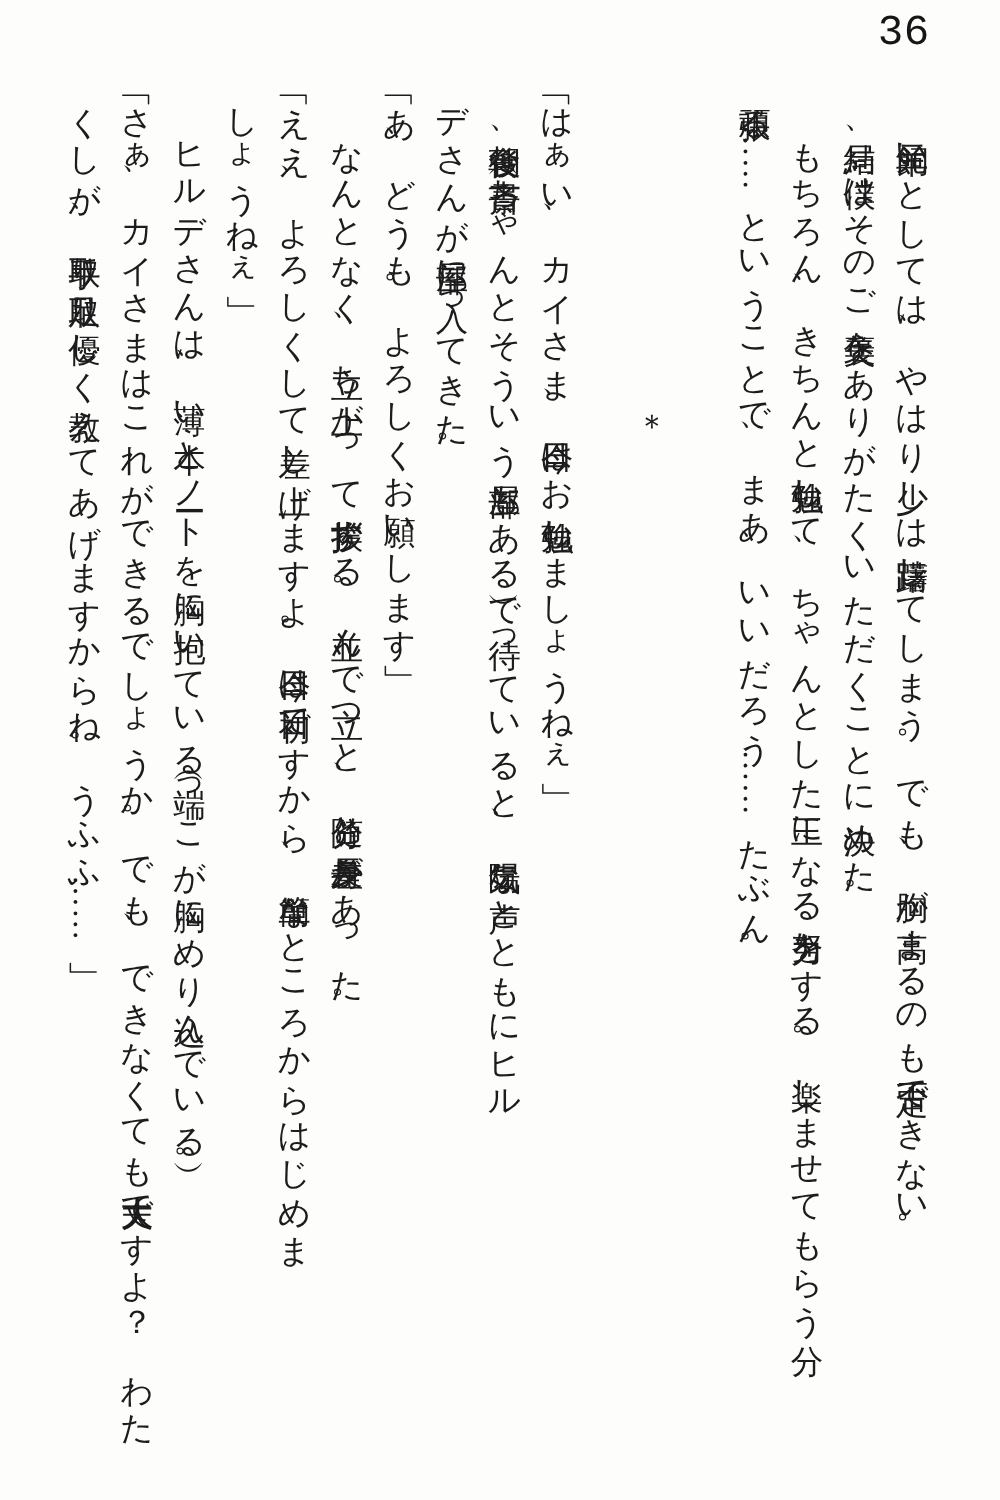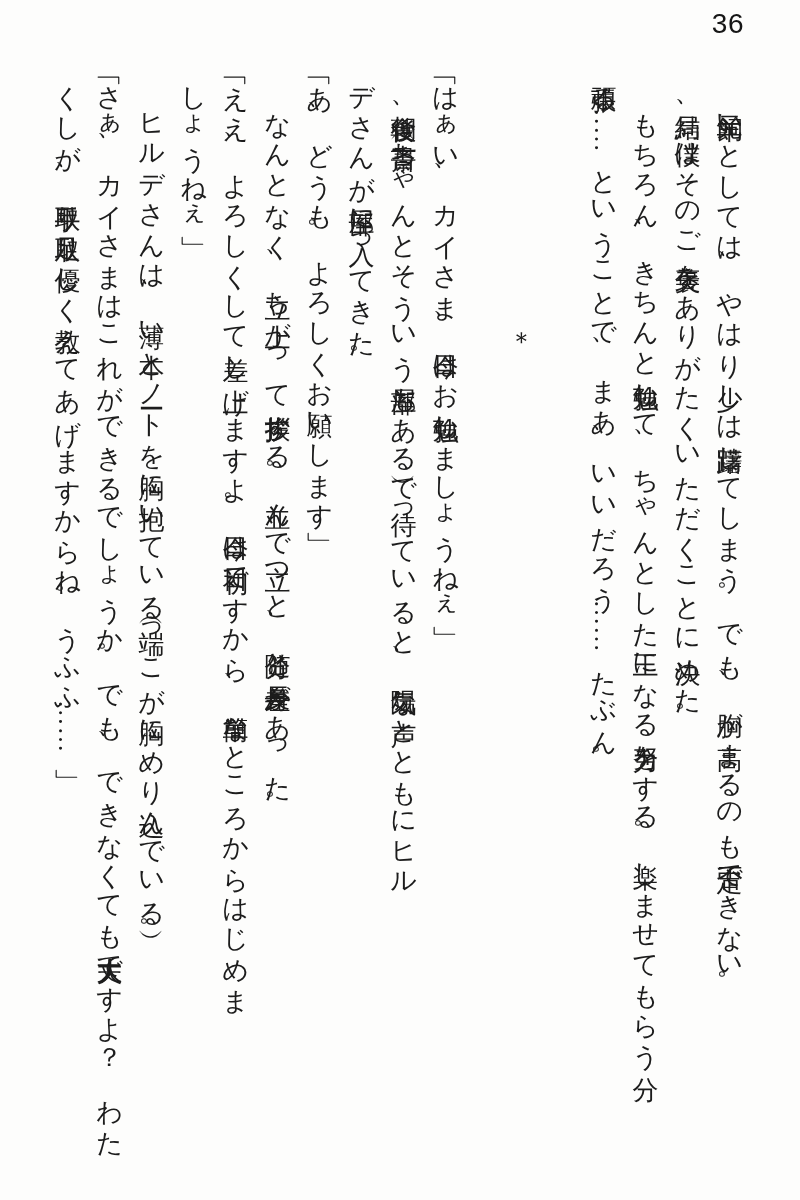--- a/index.html
+++ b/index.html
@@ -14,22 +14,22 @@
     margin: 0 auto;
     background: #fdfdfc;
     overflow: hidden;
     font-family: "Liberation Serif", serif;
     color: #1c1c1c;
   }
   .page-number {
     position: absolute;
     top: 8px;
     right: 56px;
-    font-family: Liberation Sans, sans-serif;
-    font-size: 28px;
+    font-family: Liberation Mono, monospace;
+    font-size: 34px;
     font-weight: 500;
     color: #161616;
     letter-spacing: 0.5px;
   }
   .text-area {
     position: absolute;
     top: 68px;
     right: 50px;
     height: 1104px;
     writing-mode: vertical-rl;

